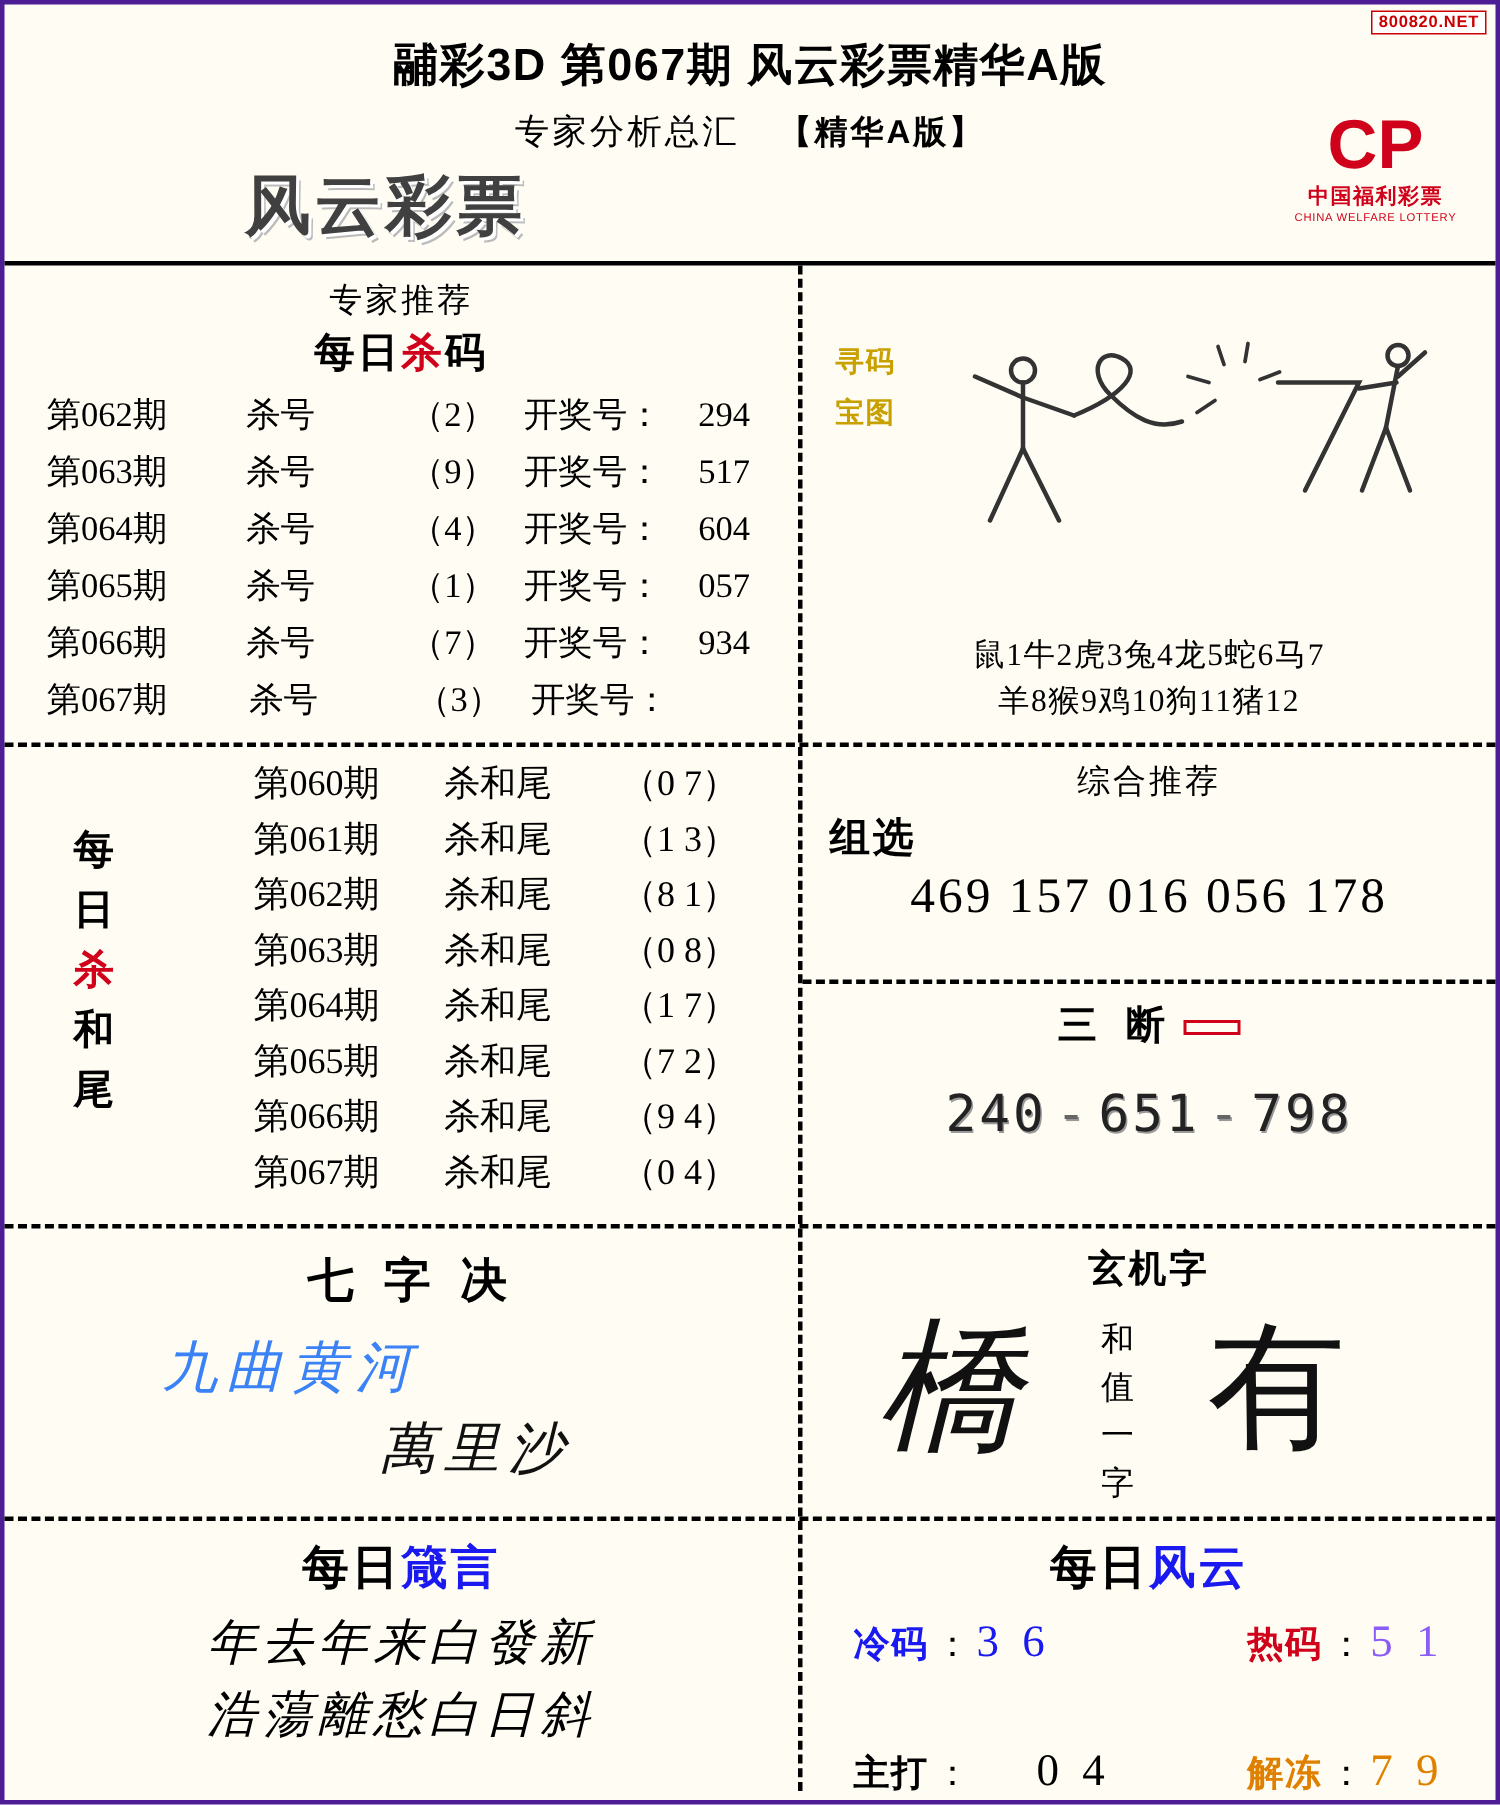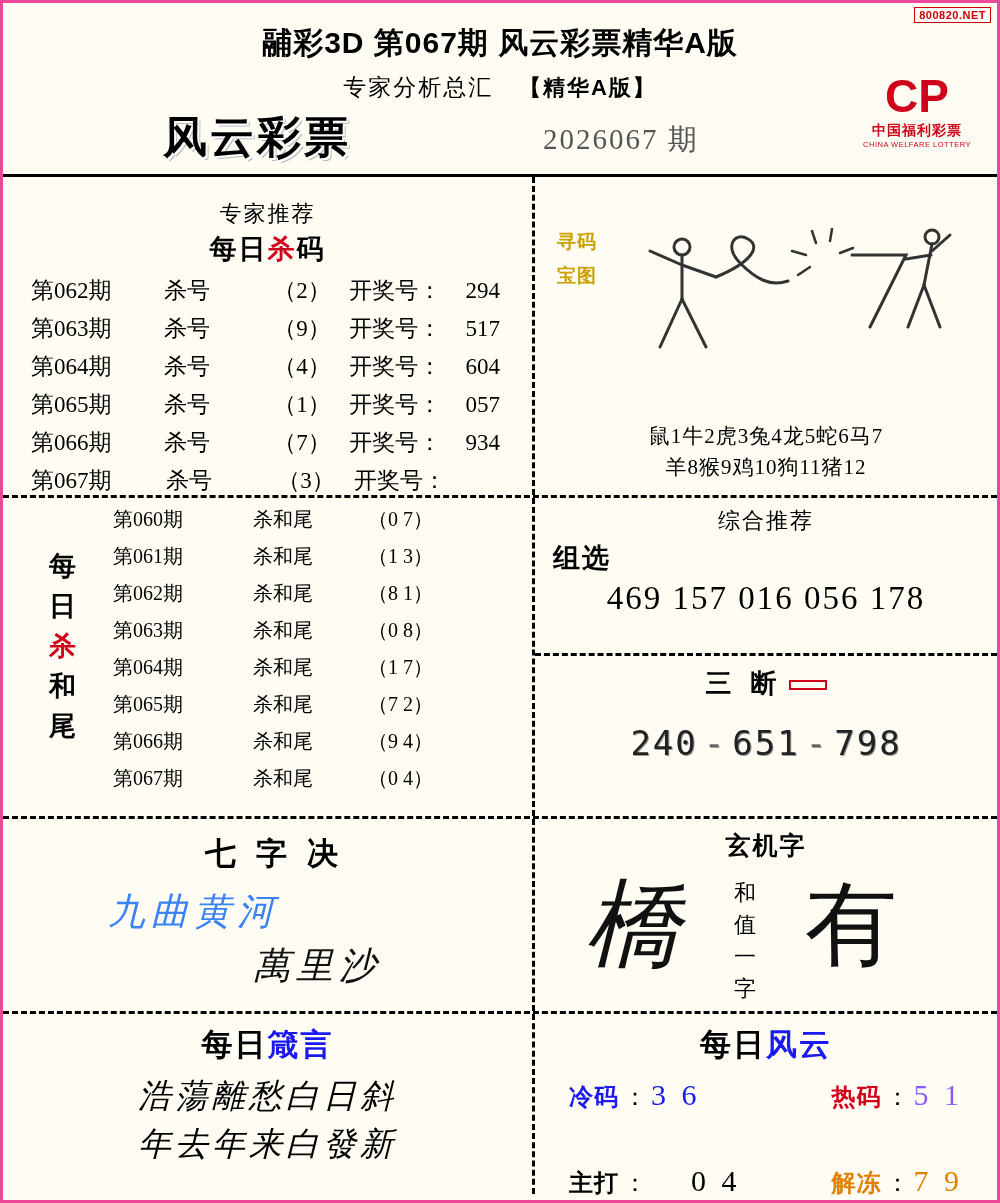--- a/index.html
+++ b/index.html
@@ -9,21 +9,21 @@
   }
   body {
     width: 1000px; height: 1203px;
     font-family: "Liberation Serif", "DejaVu Serif", serif;
     position: relative;
     overflow: hidden;
   }
   .page {
     width: 1000px; height: 1203px;
     background: #fffdf3;
-    border: 3px solid #ec4899;
+    border: 3px solid #4c1d95;
     position: relative;
     display: flex;
     flex-direction: column;
   }
 
   
   .watermark {
     position: absolute;
     top: 4px; right: 6px;
     border: 1px solid #c00;
@@ -64,21 +64,21 @@
     font-weight: bold;
     font-size: 22px;
     margin-left: 18px;
   }
   .brand {
     position: absolute;
     left: 160px; top: 44px;
     font-family: "Liberation Sans", sans-serif;
     font-weight: bold;
     font-size: 44px;
-    color: #000000;
+    color: #404040;
     letter-spacing: 3px;
     text-shadow: 2px 2px 0 #fff, 3px 3px 0 #bbb;
   }
   .issue-no {
     position: absolute;
     left: 540px; top: 56px;
     font-size: 29px;
     color: #555;
     letter-spacing: 2px;
   }
@@ -116,21 +116,21 @@
     display: flex;
     flex-direction: column;
   }
   .row { display: flex; }
   .dashed-b { border-bottom: 3px dashed #000; }
   .dashed-r { border-right: 3px dashed #000; }
   .cell-left { width: 532px; position: relative; }
   .cell-right { flex: 1; position: relative; }
 
   
-  .r1l { height: 318px; padding-top: 22px; }
+  .r1l { height: 318px; padding-top: 8px; }
   .center-title {
     text-align: center;
     font-size: 22px;
     letter-spacing: 2px;
   }
   .daily-kill {
     text-align: center;
     font-family: "Liberation Sans", sans-serif;
     font-weight: bold;
     font-size: 27px;
@@ -197,22 +197,23 @@
     letter-spacing: 1px;
   }
   .vert-label .red { color: #d0021b; }
   .tail-list {
     position: absolute;
     left: 110px; top: 8px; right: 40px;
   }
   .tail-row {
     display: flex;
     align-items: baseline;
-    font-size: 20px;
+    font-size: 24px;
     height: 37px;
+    text-align: right;
   }
   .tail-row .iss { width: 140px; }
   .tail-row .lab { width: 115px; }
   .tail-row .val { flex: 1; }
 
   
   .r2r { height: 318px; }
   .r2r-top { height: 158px; border-bottom: 3px dashed #000; position: relative; }
   .r2r-bot { height: 157px; position: relative; }
   .syn-title {
@@ -385,21 +386,20 @@
   <div class="watermark">800820.NET</div>
 
   <div class="header-title">鬴彩3D 第067期 风云彩票精华A版</div>
 
   <div class="sub-header">
     <div class="expert-line">
       <span>专家分析总汇</span>
       <span class="ver">【精华A版】</span>
     </div>
     <div class="brand">风云彩票</div>
-    <div class="issue-no">2026067 期</div>
     <div class="logo">
       <div class="logo-mark">CP</div>
       <div class="logo-cn">中国福利彩票</div>
       <div class="logo-en">CHINA WELFARE LOTTERY</div>
     </div>
   </div>
 
   <div class="body-grid">
 
     <div class="row dashed-b">
@@ -576,22 +576,22 @@
         <div class="big-char2">有</div>
       </div>
     </div>
 
     <div class="row">
       <div class="cell-left dashed-r r4l">
         <div class="daily-title">
           <span>每日</span><span class="blue">箴言</span>
         </div>
         <div class="motto">
+          <div>年去年来白發新</div>
           <div>浩蕩離愁白日斜</div>
-          <div>年去年来白發新</div>
         </div>
       </div>
       <div class="cell-right r4r">
         <div class="daily-title">
           <span>每日</span><span class="blue">风云</span>
         </div>
         <div class="fengyun-grid">
           <div class="fy-row">
             <div class="fy-item">
               <span class="fy-lab blue">冷码</span>

